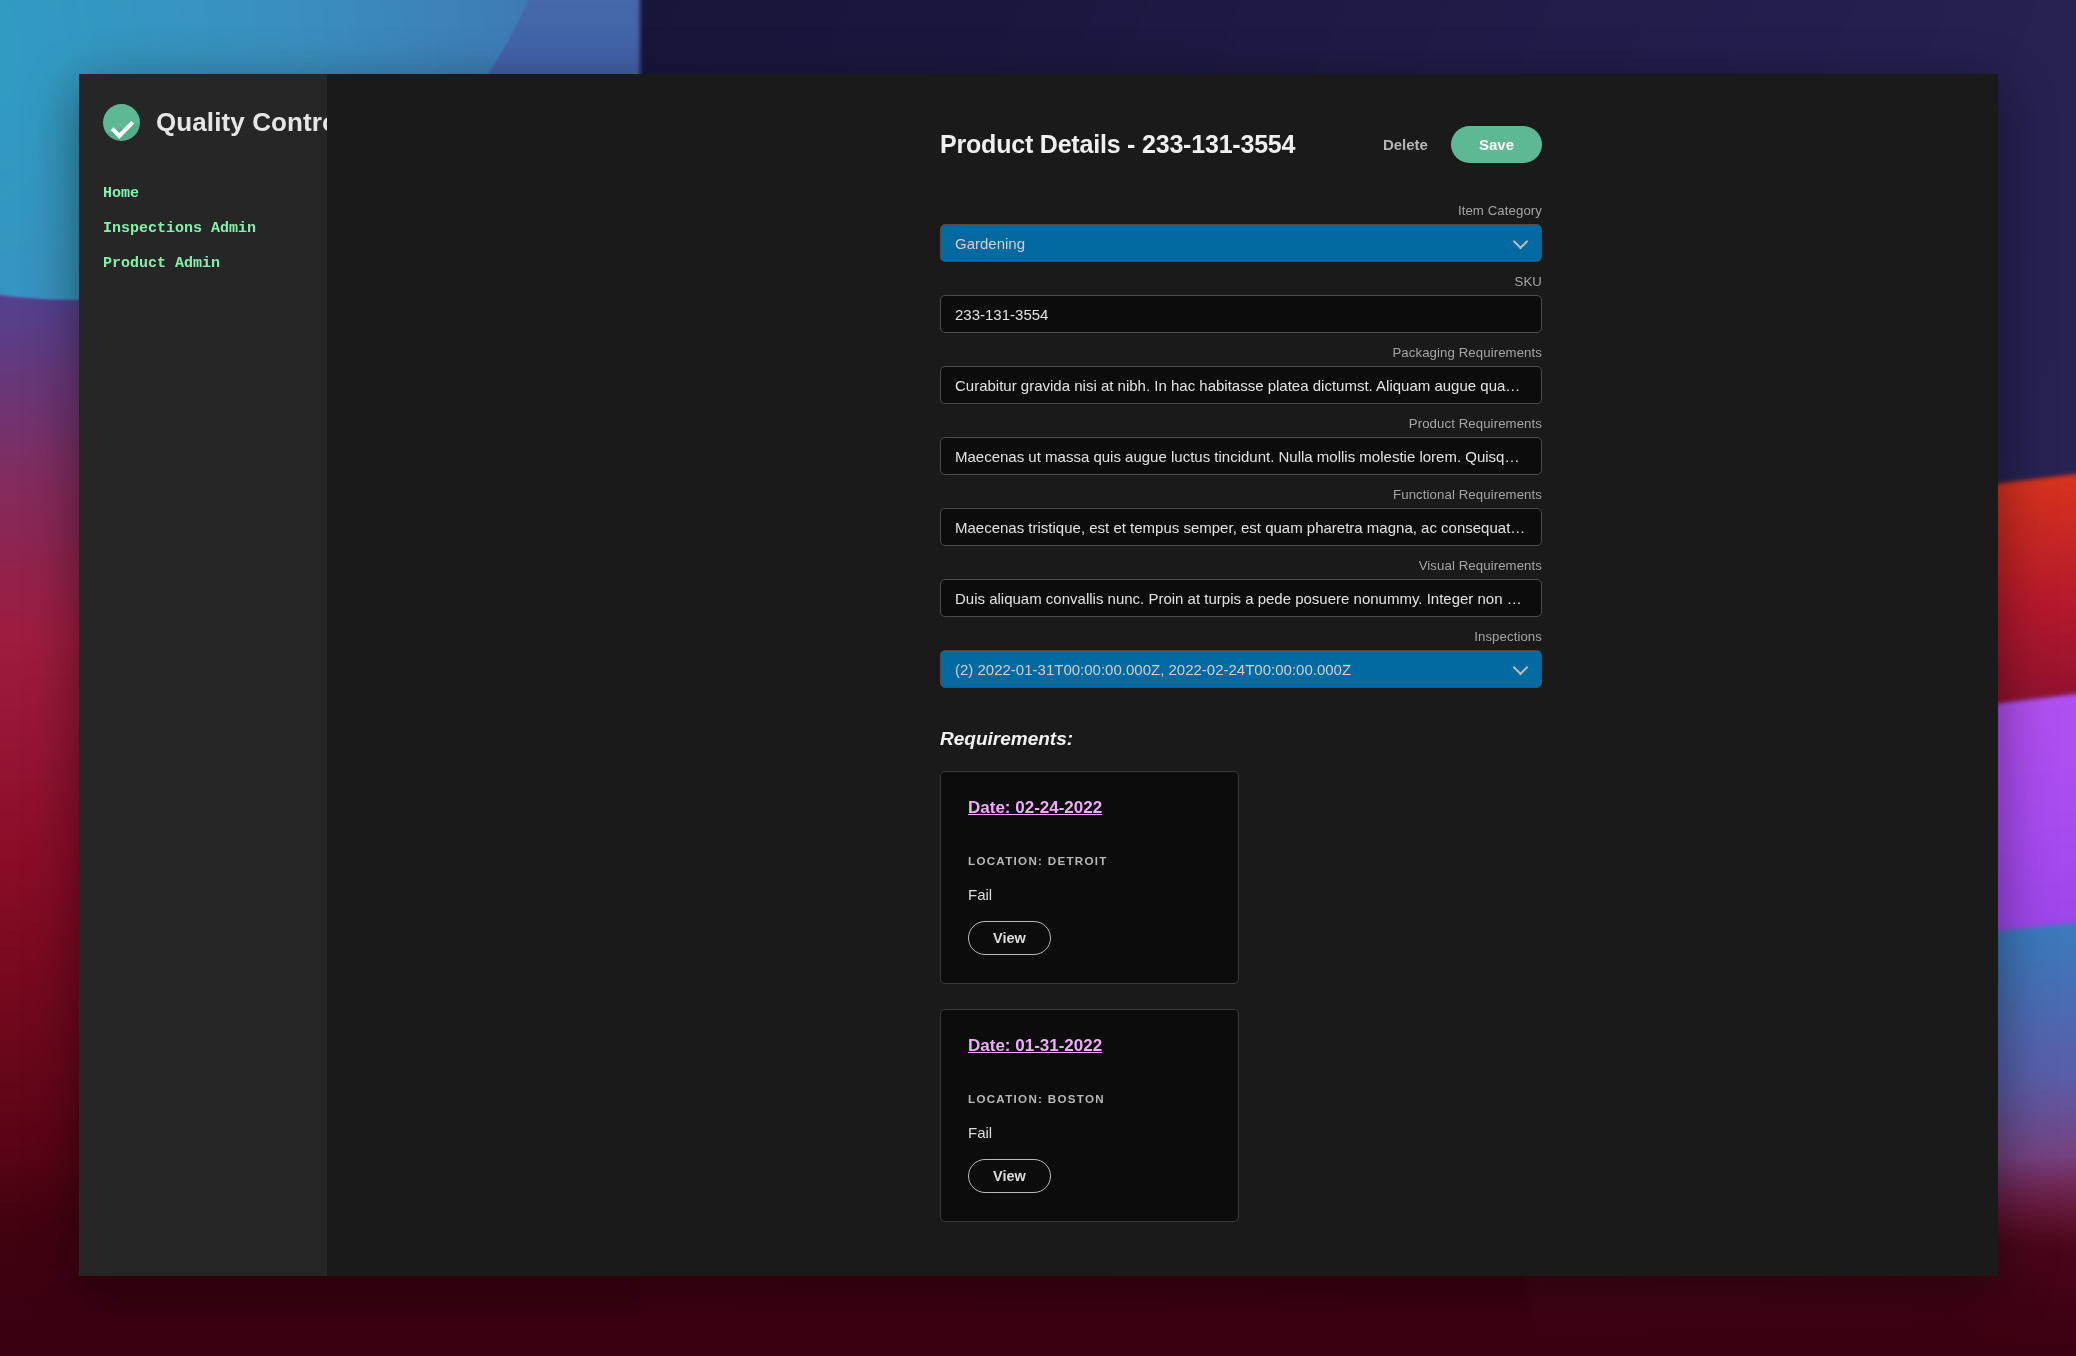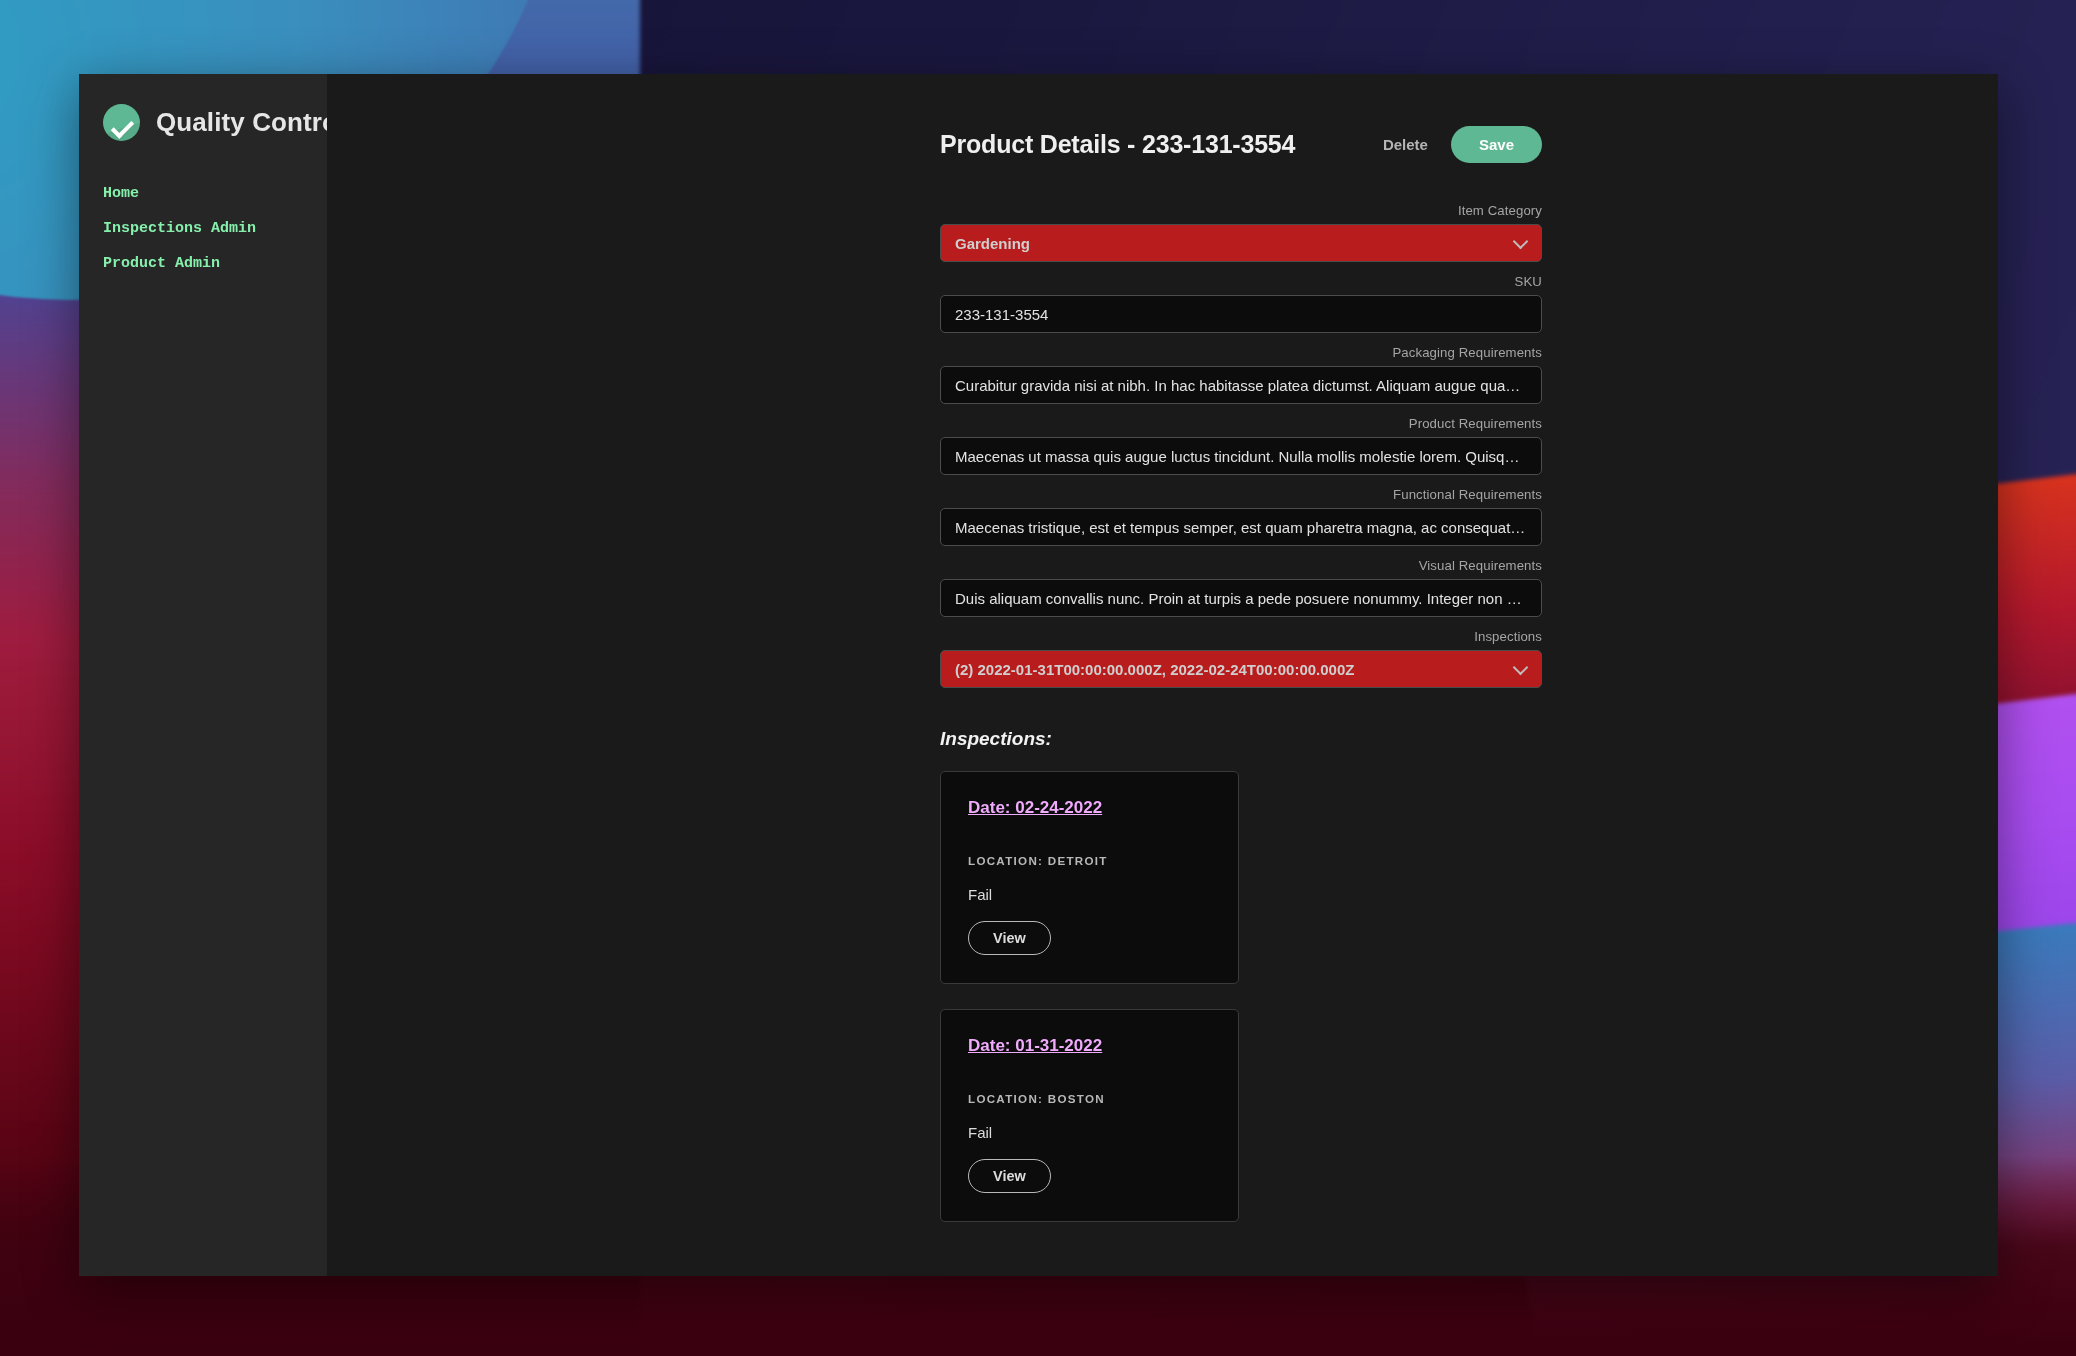--- a/index.html
+++ b/index.html
@@ -254,24 +254,23 @@
     height: 38px;
     border: 1px solid #4c4c4c;
     border-radius: 5px;
     background: #0c0c0c;
     display: flex;
     align-items: center;
     padding: 0 14px;
     cursor: text;
   }
   .field-control.select {
-    background: #b91c1c;
+    background: #0369a1;
     cursor: pointer;
     padding-right: 24px;
-    font-weight: bold;
   }
   .field-value {
     font-size: 15px;
     color: #e2e2e2;
     white-space: nowrap;
     overflow: hidden;
     text-overflow: ellipsis;
     width: 100%;
   }
   .field-control.select .field-value { color: #cfcfcf; }
@@ -433,21 +432,21 @@
       </div>
 
       <div class="field">
         <label class="field-label">Inspections</label>
         <div class="field-control select">
           <span class="field-value">(2) 2022-01-31T00:00:00.000Z, 2022-02-24T00:00:00.000Z</span>
           <span class="chevron"></span>
         </div>
       </div>
 
-      <h2 id="inspections-heading">Inspections:</h2>
+      <h2 id="inspections-heading">Requirements:</h2>
 
       <div class="inspection-card">
         <div class="card-date">Date: 02-24-2022</div>
         <div class="card-location">LOCATION: DETROIT</div>
         <div class="card-status">Fail</div>
         <button class="view-button">View</button>
       </div>
 
       <div class="inspection-card">
         <div class="card-date">Date: 01-31-2022</div>

